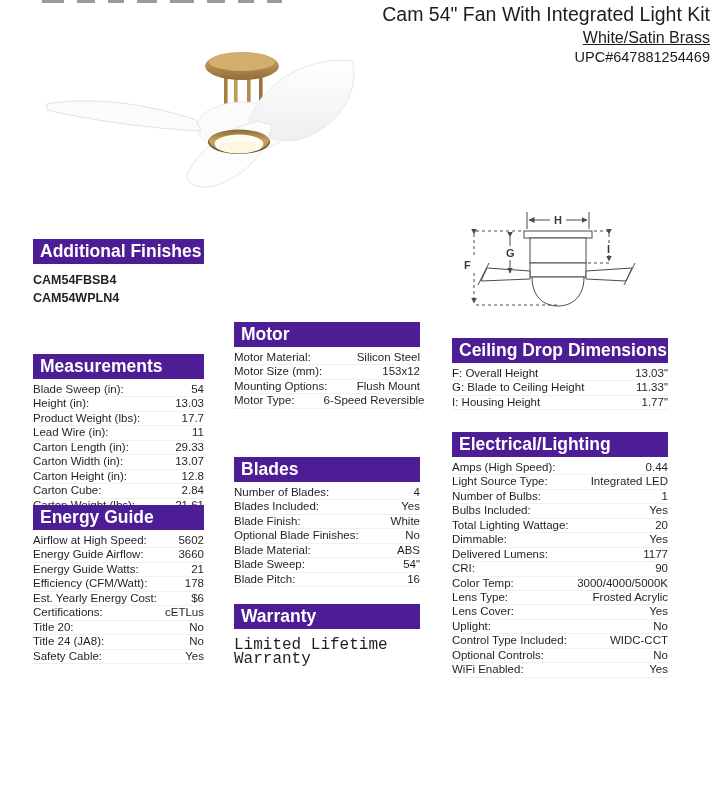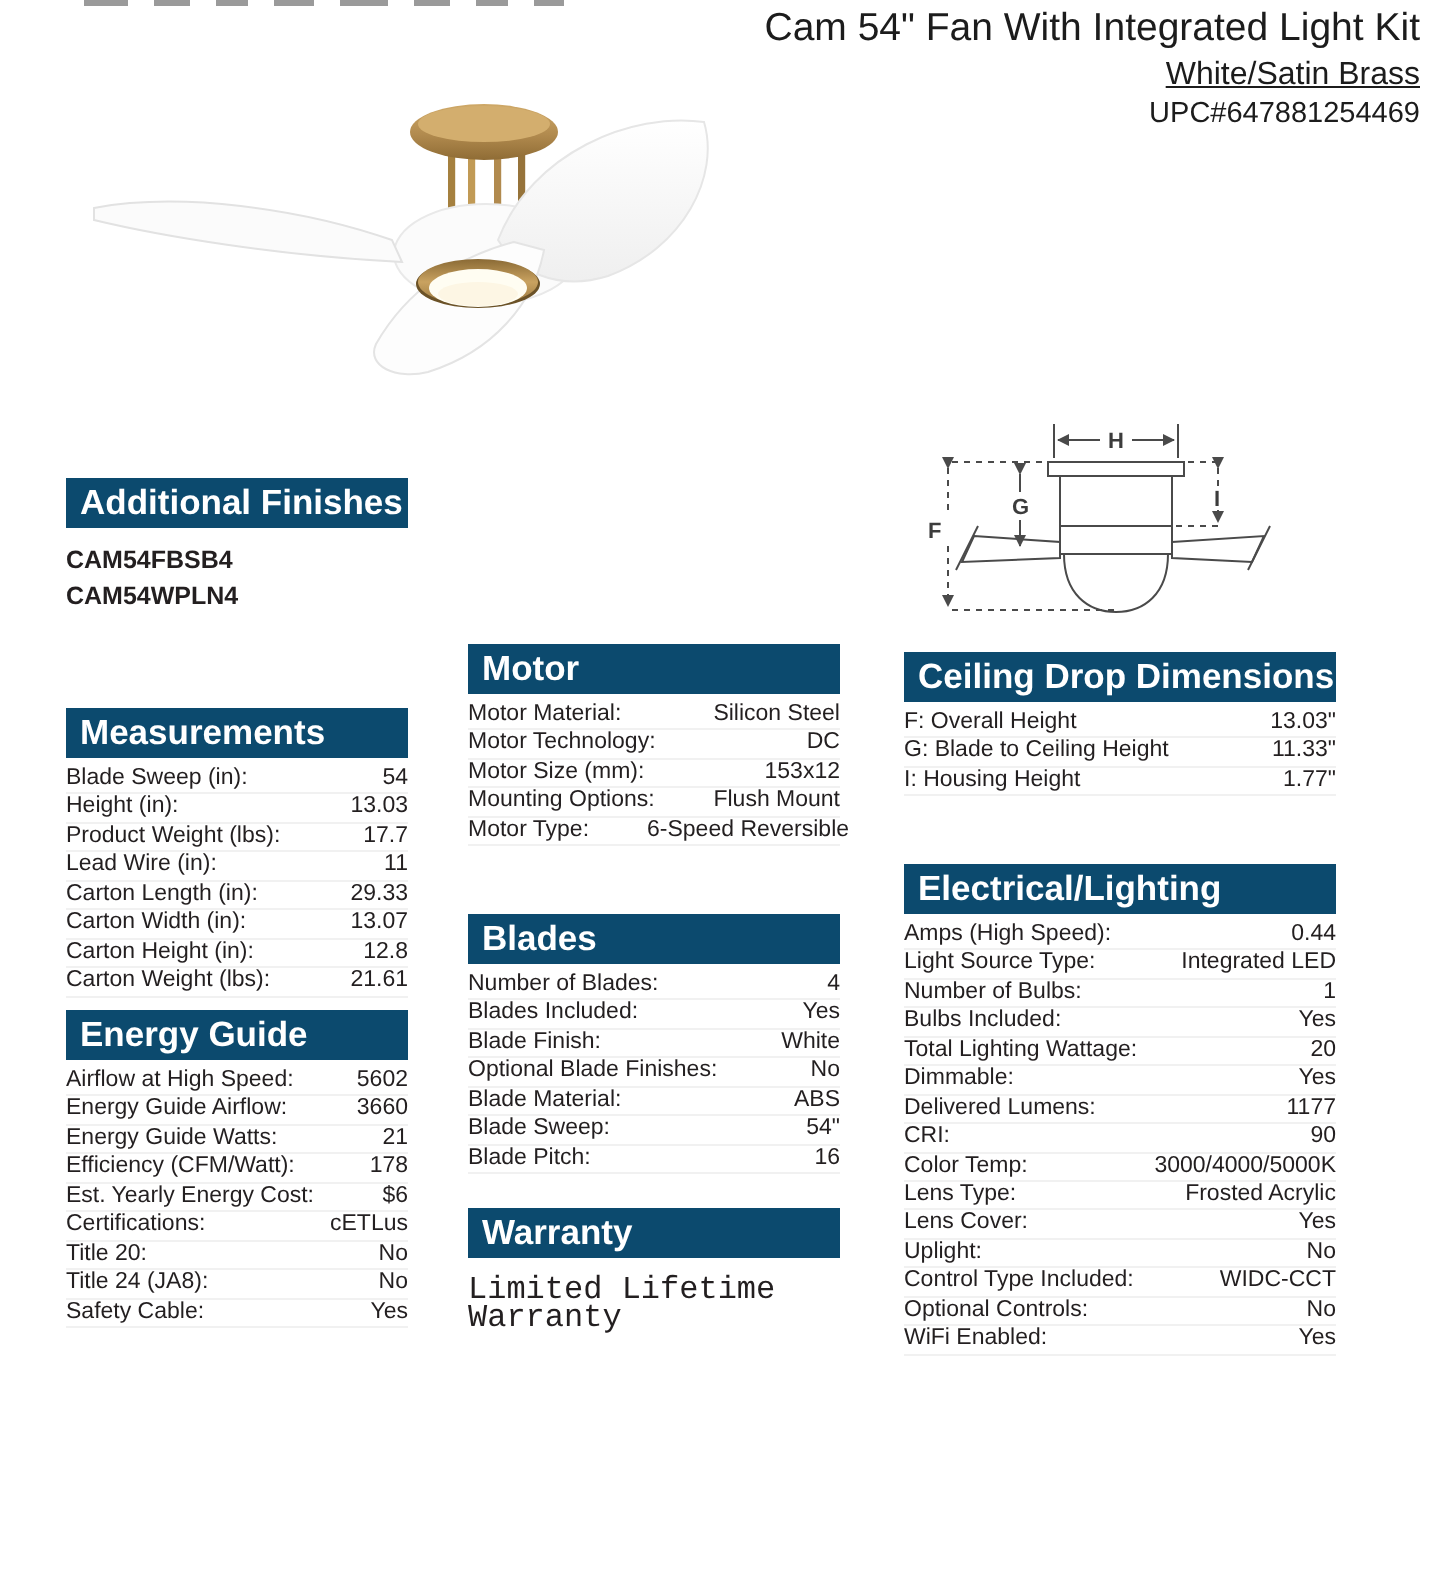--- a/index.html
+++ b/index.html
@@ -11,38 +11,38 @@
   .logo-remnant i{display:block;height:3px;background:#9a9a9a;}
 
   
   .titleblock{position:absolute;top:2px;right:10px;text-align:right;}
   .t1{font-size:19.5px;line-height:25px;color:#1c1c1c;}
   .t2{font-size:16px;line-height:21px;color:#1c1c1c;text-decoration:underline;}
   .t3{font-size:14.5px;line-height:19px;color:#1c1c1c;}
 
   
   .sec{position:absolute;}
-  .sec-h{background:#0c4a6e;color:#ffffff;font-weight:bold;font-size:17.5px;
+  .sec-h{background:#4c1d95;color:#ffffff;font-weight:bold;font-size:17.5px;
          height:25px;line-height:25px;padding-left:7px;white-space:nowrap;overflow:hidden;}
   .tbl{margin-top:4px;}
   .row{display:flex;justify-content:space-between;align-items:baseline;
        height:13.45px;line-height:13.45px;font-size:11.5px;border-bottom:1px solid #f1f1f1;gap:29px;}
   .row .lbl{white-space:nowrap;}
   .row .val{white-space:nowrap;text-align:right;}
   .codes{margin-top:7px;}
   .code{font-weight:bold;font-size:12.5px;line-height:18px;}
   .warranty-text{margin-top:9px;font-size:16px;line-height:14px;font-family:Liberation Mono, monospace;}
 
   #sec-finishes{left:33px;top:239px;width:171px;}
   #sec-measurements{left:33px;top:322px;width:171px;margin-top:32px;}
   #sec-energy{left:33px;top:505px;width:171px;}
   #sec-motor{left:234px;top:322px;width:186px;}
   #sec-blades{left:234px;top:457px;width:186px;}
   #sec-warranty{left:234px;top:604px;width:186px;}
-  #sec-ceiling{left:452px;top:326px;width:216px;}
+  #sec-ceiling{left:452px;top:338px;width:216px;}
   #sec-electrical{left:452px;top:432px;width:216px;}
 
   .fan-art{position:absolute;left:20px;top:30px;width:335px;height:200px;}
   .drop-diagram{position:absolute;left:452px;top:193px;width:258px;height:128px;}
   .dim-label{font-family:"Liberation Sans",sans-serif;font-size:11px;font-weight:bold;fill:#3c3c3c;}
 </style>
 </head>
 <body>
 
 <div class="page">
@@ -198,20 +198,24 @@
         <div class="row">
           <span class="lbl">Carton Width (in):</span>
           <span class="val">13.07</span>
         </div>
 
         <div class="row">
           <span class="lbl">Carton Height (in):</span>
           <span class="val">12.8</span>
         </div>
 
+        <div class="row">
+          <span class="lbl">Carton Cube:</span>
+          <span class="val">2.84</span>
+        </div>
 
         <div class="row">
           <span class="lbl">Carton Weight (lbs):</span>
           <span class="val">21.61</span>
         </div>
       </div>
   </div>
 
   <div class="sec" id="sec-energy">
     <div class="sec-h">Energy Guide</div>
@@ -266,24 +270,20 @@
 
   <div class="sec" id="sec-motor">
     <div class="sec-h">Motor</div>
     <div class="tbl">
 
         <div class="row">
           <span class="lbl">Motor Material:</span>
           <span class="val">Silicon Steel</span>
         </div>
 
-        <div class="row">
-          <span class="lbl">Motor Technology:</span>
-          <span class="val">DC</span>
-        </div>
 
         <div class="row">
           <span class="lbl">Motor Size (mm):</span>
           <span class="val">153x12</span>
         </div>
 
         <div class="row">
           <span class="lbl">Mounting Options:</span>
           <span class="val">Flush Mount</span>
         </div>

